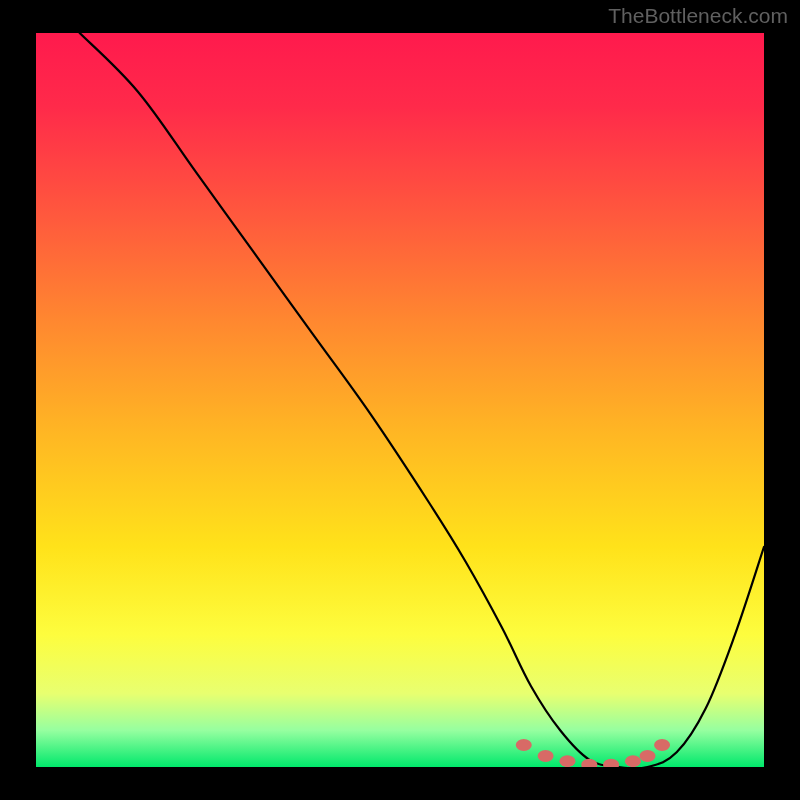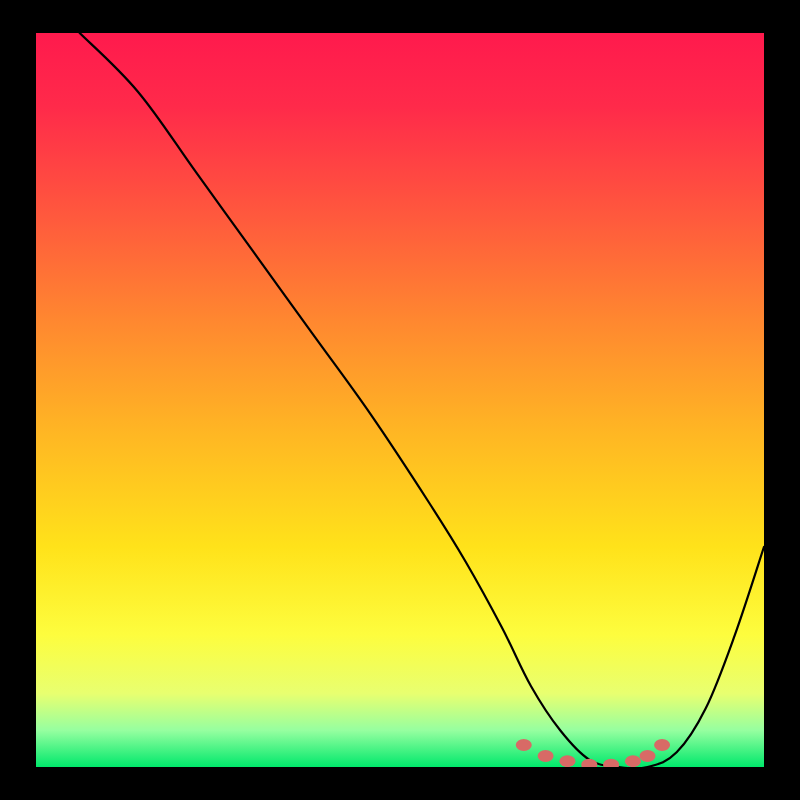--- a/index.html
+++ b/index.html
@@ -54,20 +54,21 @@
   .svg-layer {
     position: absolute;
     inset: 0;
   }
 </style>
 </head>
 <body>
 
 <div class="frame">
 
+  <div class="watermark">TheBottleneck.com</div>
 
   <div class="plot-area">
     <div class="gradient"></div>
 
     <svg class="svg-layer" viewBox="0 0 728 734" preserveAspectRatio="none">
       <path d="M 43.68 0 C 54.1632 10.569600000000005, 80.95360000000002 33.61720000000004, 101.92000000000002 58.72000000000003 C 122.88640000000001 83.82280000000002, 139.1936 110.39359999999992, 160.16 139.45999999999992 C 181.1264 168.5263999999999, 197.4336 191.13360000000003, 218.4 220.20000000000005 C 239.3664 249.26640000000006, 255.6736 271.8736, 276.64 300.94 C 297.6064 330.0064, 313.9136 351.2924, 334.88 381.68 C 355.8464 412.0676, 376.08480000000003 443.336, 393.12 469.76 C 410.1552 496.18399999999997, 416.416 506.0196, 429.52 528.48 C 442.62399999999997 550.9404, 454.1264 572.0796, 465.92 594.54 C 477.71360000000004 617.0003999999999, 484.5568 634.7632, 495.04 653.26 C 505.52320000000003 671.7568, 513.6768 684.088, 524.16 697.3 C 534.6432 710.512, 542.7968 720.054, 553.28 726.66 C 563.7632 733.266, 571.9168 732.6788, 582.4 734 C 592.8832 735.3212, 601.0368 736.6424, 611.52 734 C 622.0032 731.3576, 630.1568 729.8896000000001, 640.64 719.32 C 651.1232 708.7504, 659.2768 696.4191999999999, 669.76 675.28 C 680.2432 654.1408, 688.3968 630.9464, 698.88 601.88 C 709.3632 572.8136, 722.7584 529.6544, 728 513.8" fill="none" stroke="#000000" stroke-width="2.2" stroke-linecap="round"></path>
       <g>
           <ellipse cx="487.76000000000005" cy="711.98" rx="8" ry="6" fill="#d86a66"></ellipse>
           <ellipse cx="509.59999999999997" cy="722.99" rx="8" ry="6" fill="#d86a66"></ellipse>
           <ellipse cx="531.4399999999999" cy="728.128" rx="8" ry="6" fill="#d86a66"></ellipse>

